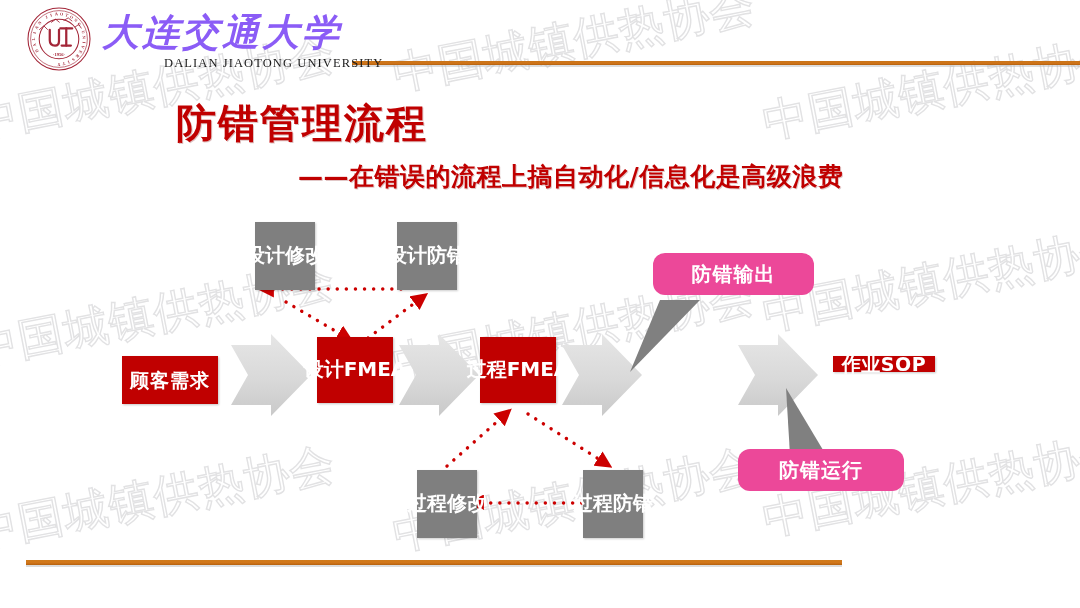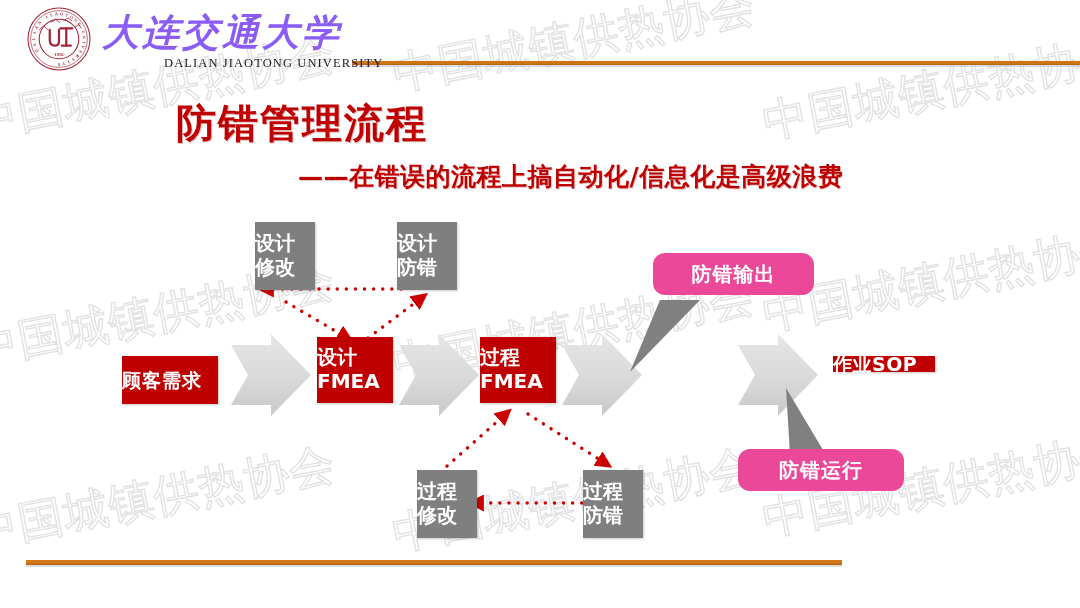--- a/index.html
+++ b/index.html
@@ -53,21 +53,21 @@
     position:absolute;left:290px;top:160px;z-index:6;
     font-size:25px;font-weight:700;color:#c00000;letter-spacing:.5px;
     font-family:"DejaVu Sans","Liberation Sans",sans-serif;
     text-shadow:1px 1px 0 rgba(120,0,0,.22);
     margin-left:8px;
   }
 
   
   #diagram{position:absolute;inset:0;z-index:4;}
 
-  .node{position:absolute;display:flex;flex-direction:column;
+  .node{position:absolute;display:flex;align-items:center;
       justify-content:center;color:#fff;font-weight:700;box-sizing:border-box;
       font-family:"DejaVu Sans","Liberation Sans",sans-serif;z-index:5;}
   .node span{display:block;line-height:1.18;white-space:nowrap;}
 
   .n-red{background:#c00000;box-shadow:1px 1px 2px rgba(0,0,0,.22);}
   .n-gray{background:#7f7f7f;box-shadow:1px 1px 2px rgba(0,0,0,.20);}
 
   .callout{position:absolute;background:#ec4899;border-radius:12px;
       display:flex;align-items:center;justify-content:center;
       color:#fff;font-weight:700;font-size:20px;letter-spacing:1px;

